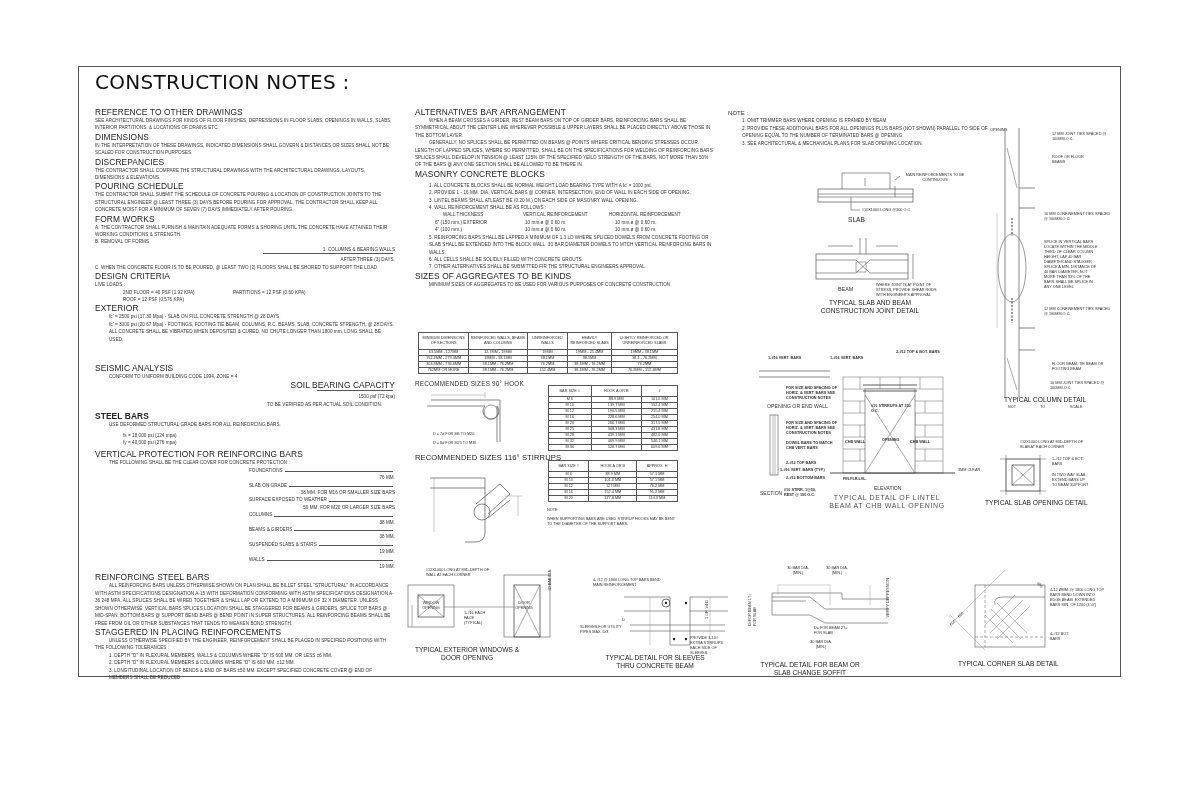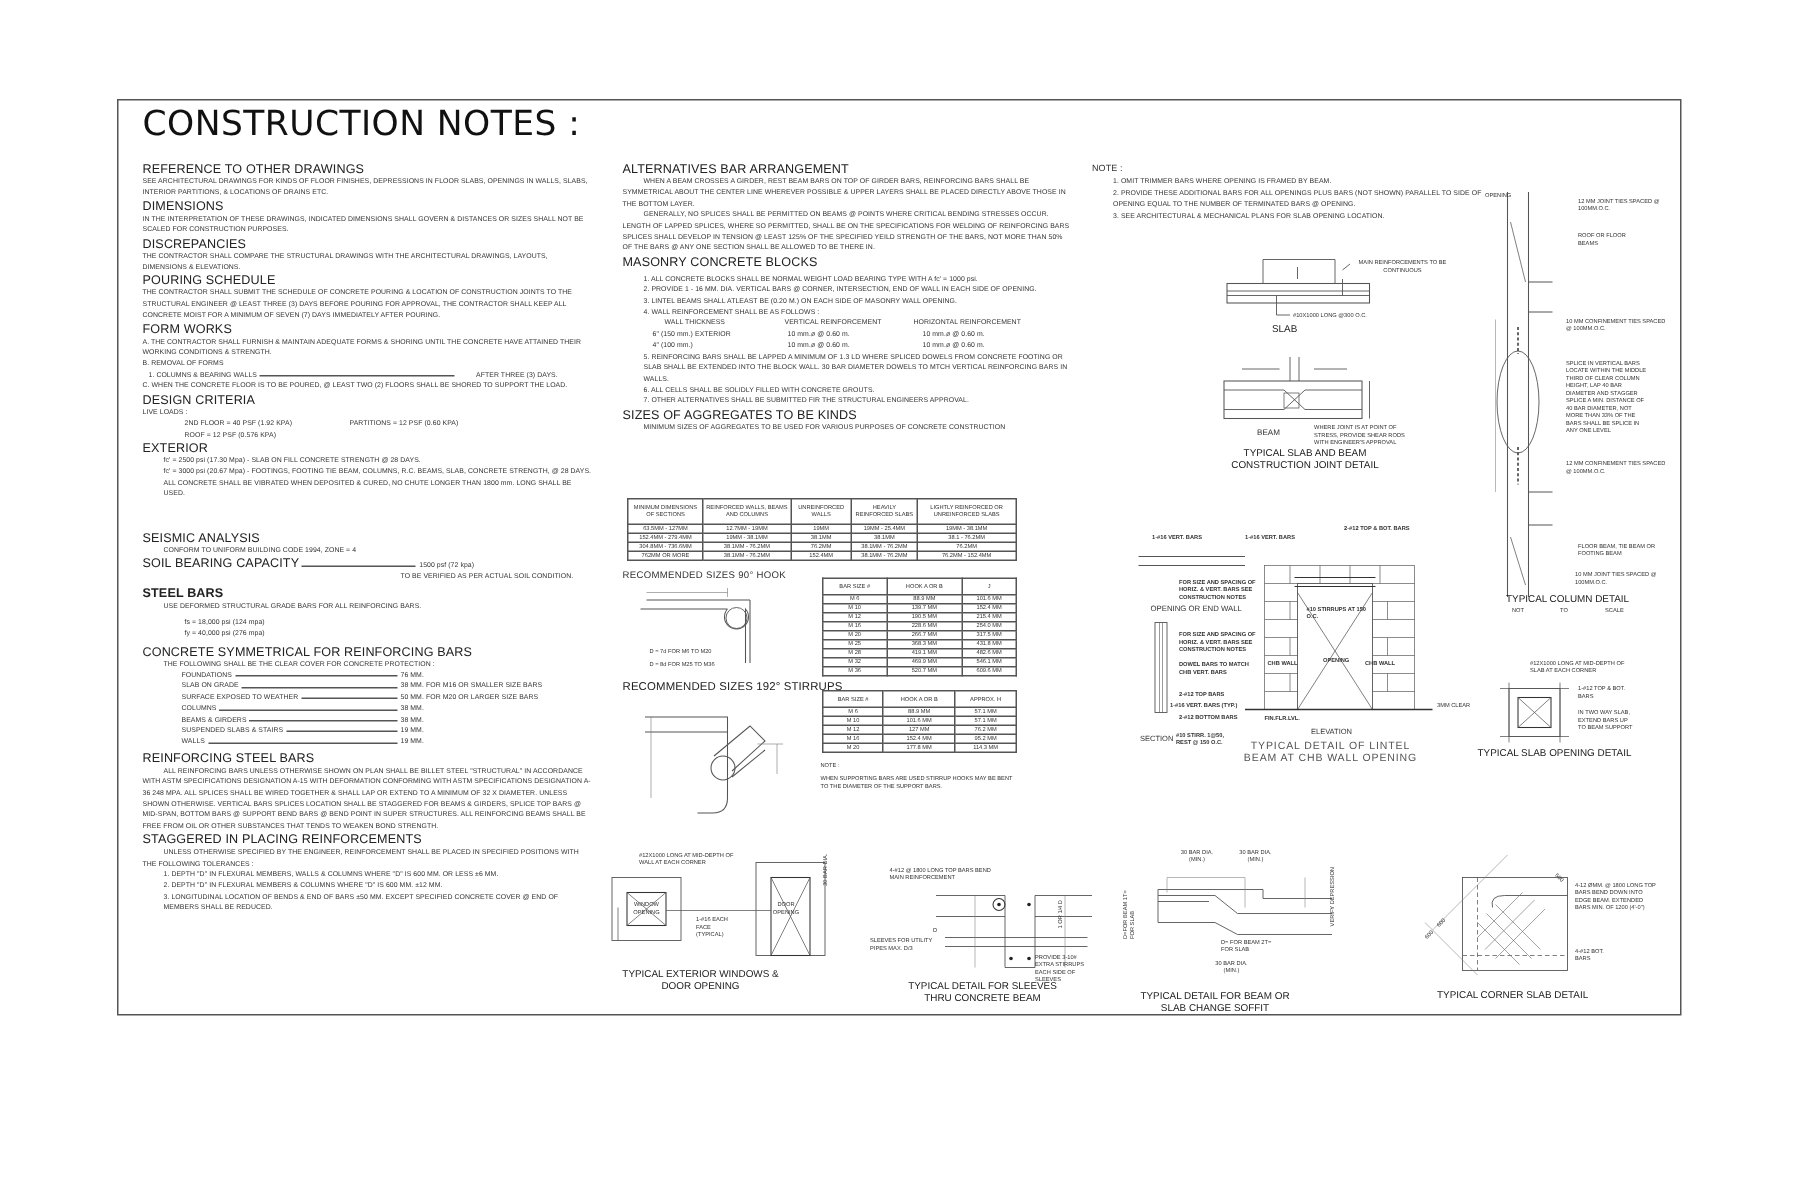--- a/index.html
+++ b/index.html
@@ -1,25 +1,25 @@
 <!DOCTYPE html>
 <html><head>
 <meta charset="utf-8">
 <style>
   html,body{margin:0;padding:0;background:#fff;}
   body{width:1200px;height:800px;position:relative;overflow:hidden;font-family:"Liberation Sans",sans-serif;color:#222;}
   .sheet{position:absolute;left:78px;top:66px;width:1043px;height:611px;border:1.5px solid #555;box-sizing:border-box;}
-  .title{position:absolute;left:95px;top:70px;font-family:"DejaVu Sans",sans-serif;font-size:23px;color:#111;letter-spacing:0.3px;}
+  .title{position:absolute;left:95px;top:70px;font-family:"DejaVu Sans",sans-serif;font-size:20px;color:#111;letter-spacing:0.3px;}
   .col{position:absolute;}
   .h{font-family:"Liberation Sans",sans-serif;font-size:8.4px;color:#222;margin:0;line-height:10px;letter-spacing:0.1px;}
   .t{font-family:"Liberation Sans Narrow","Liberation Sans",sans-serif;font-size:4.6px;color:#333;line-height:7.4px;margin:0;text-transform:uppercase;letter-spacing:0.05px;}
   .ind{padding-left:14px;}
   .ind2{padding-left:28px;}
   .para{text-indent:14px;}
-  .row{display:flex;align-items:flex-end;}
+  .row{display:flex;align-items:flex-end;flex-direction:column;}
   .lead{flex:0 0 auto;}
   .line{border-bottom:0.6px solid #555;flex:0 0 auto;margin:0 2px 2px 2px;}
   table.agg{border-collapse:collapse;position:absolute;}
   table.agg td{border:0.6px solid #555;font-size:3.8px;text-align:center;padding:0 1px;line-height:5px;color:#333;font-family:"Liberation Sans",sans-serif;text-transform:uppercase;}
   .cap{position:absolute;font-family:"Liberation Sans",sans-serif;font-size:6.6px;color:#222;text-align:center;line-height:8px;}
   .lbl{position:absolute;font-family:"Liberation Sans",sans-serif;font-size:3.8px;color:#333;line-height:5px;text-transform:uppercase;}
   svg{position:absolute;overflow:visible;}
 </style>
 </head>
 <body>
@@ -60,21 +60,21 @@
   <div class="row">
     <span class="h lead">SOIL BEARING CAPACITY</span>
     <span class="line" style="width:76px;"></span>
     <span class="t" style="text-transform:none;">1500 psf (72 kpa)</span>
   </div>
   <p class="t" style="padding-left:172px;">TO BE VERIFIED AS PER ACTUAL SOIL CONDITION.</p>
   <p class="h" style="margin-top:3px;font-weight:bold;">STEEL BARS</p>
   <p class="t ind">USE DEFORMED STRUCTURAL GRADE BARS FOR ALL REINFORCING BARS.</p>
   <p class="t ind2" style="text-transform:none;margin-top:3px;">fs = 18,000 psi (124 mpa)</p>
   <p class="t ind2" style="text-transform:none;">fy = 40,000 psi (276 mpa)</p>
-  <p class="h" style="margin-top:3px;">CONCRETE SYMMETRICAL FOR REINFORCING BARS</p>
+  <p class="h" style="margin-top:3px;">VERTICAL PROTECTION FOR REINFORCING BARS</p>
   <p class="t ind">THE FOLLOWING SHALL BE THE CLEAR COVER FOR CONCRETE PROTECTION :</p>
   <div id="cover-list">
     <div class="row t" style="padding-left:26px;">
         <span class="lead" style="width:146px;display:flex;">
           <span>FOUNDATIONS</span>
           <span class="line" style="flex:1 1 auto;"></span>
         </span>
         <span>76 MM.</span>
       </div>
     <div class="row t" style="padding-left:26px;">
@@ -259,21 +259,21 @@
         <td>546.1 MM</td>
       </tr>
   <tr>
         <td>M 36</td>
         <td>520.7 MM</td>
         <td>609.6 MM</td>
       </tr>
 </tbody>
   </table>
 
-<div class="h" style="position:absolute;left:415px;top:453px;font-size:7.6px;">RECOMMENDED SIZES 192° STIRRUPS</div>
+<div class="h" style="position:absolute;left:415px;top:453px;font-size:7.6px;">RECOMMENDED SIZES 116° STIRRUPS</div>
 <svg style="left:430px;top:470px;" width="100" height="75">
   <path d="M0 8 L55 8 L55 62 Q55 72 45 72 L35 72 M0 18 L55 18" stroke="#555" stroke-width="0.7" fill="none"></path>
   <circle cx="52" cy="42" r="8" stroke="#555" stroke-width="0.7" fill="none"></circle>
   <path d="M46 34 L70 14 L80 24 L58 44 M58 48 L80 30" stroke="#555" stroke-width="0.7" fill="none"></path>
   <path d="M88 26 L88 46 M75 26 L92 26" stroke="#777" stroke-width="0.4" fill="none"></path>
   <path d="M4 8 L4 62" stroke="#777" stroke-width="0.4" fill="none"></path>
 </svg>
 <table class="agg" style="left:548px;top:460px;width:130px;">
   <tbody>
       <tr>

